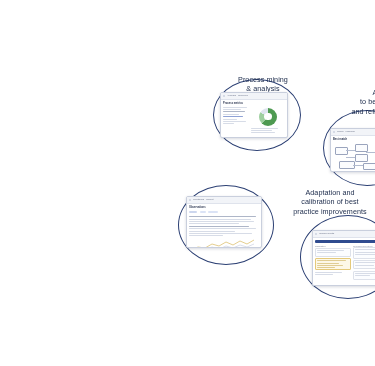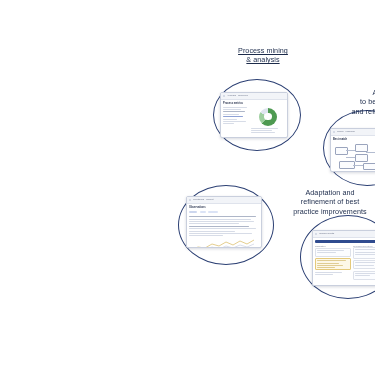--- a/index.html
+++ b/index.html
@@ -150,30 +150,30 @@
 </head>
 <body>
 
 <div id="canvas">
 
   <div class="ring" style="left:213px; top:79px; width:88px; height:72px;"></div>
   <div class="ring" style="left:323px; top:110px; width:88px; height:76px;"></div>
   <div class="ring" style="left:178px; top:185px; width:96px; height:80px;"></div>
   <div class="ring" style="left:300px; top:215px; width:96px; height:84px;"></div>
 
-  <div class="label" style="left:228px; top:46px; width:70px;text-decoration:underline;">Process mining
+  <div class="label" style="left:228px; top:75px; width:70px;">Process mining
 &amp; analysis</div>
 
   <div class="label" style="left:330px; top:88px; width:60px; text-align:right;">AI-dri
 to best m
 and refinem</div>
 
 
   <div class="label" style="left:284px; top:188px; width:92px;">Adaptation and
-refinement of best
+calibration of best
 practice improvements</div>
 
   <div class="card" id="card-mining">
     <div class="topbar">
       <span class="dot"></span>
       <span class="tb-txt">Analysis</span>
       <span class="tb-txt">Overview</span>
     </div>
     <div class="body">
       <div class="hdr">Process metrics</div>

